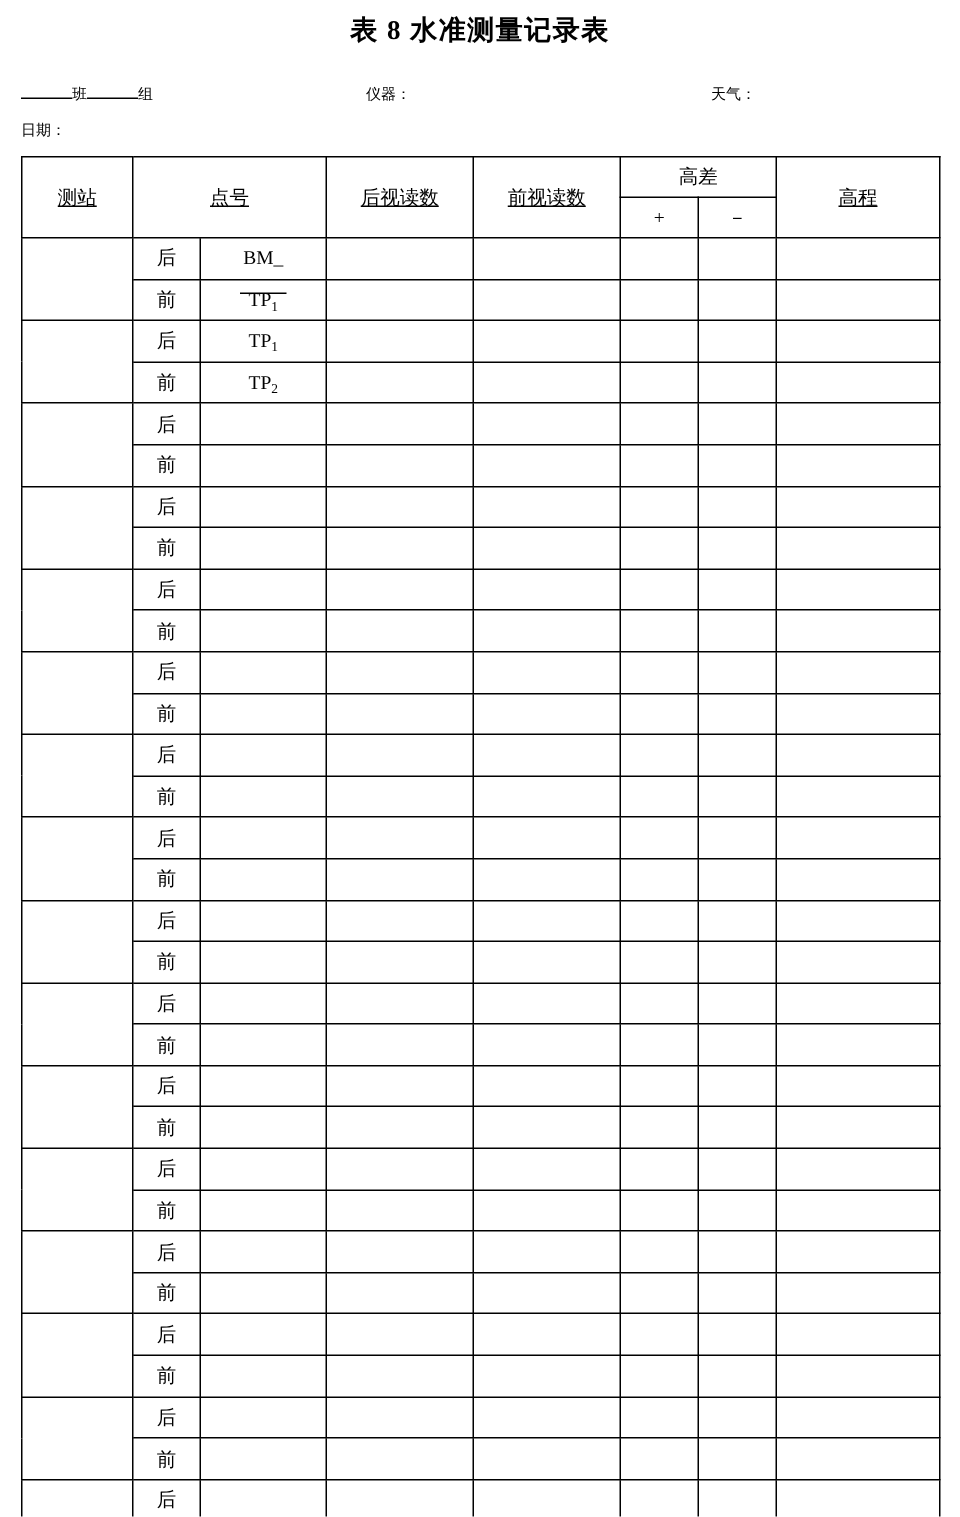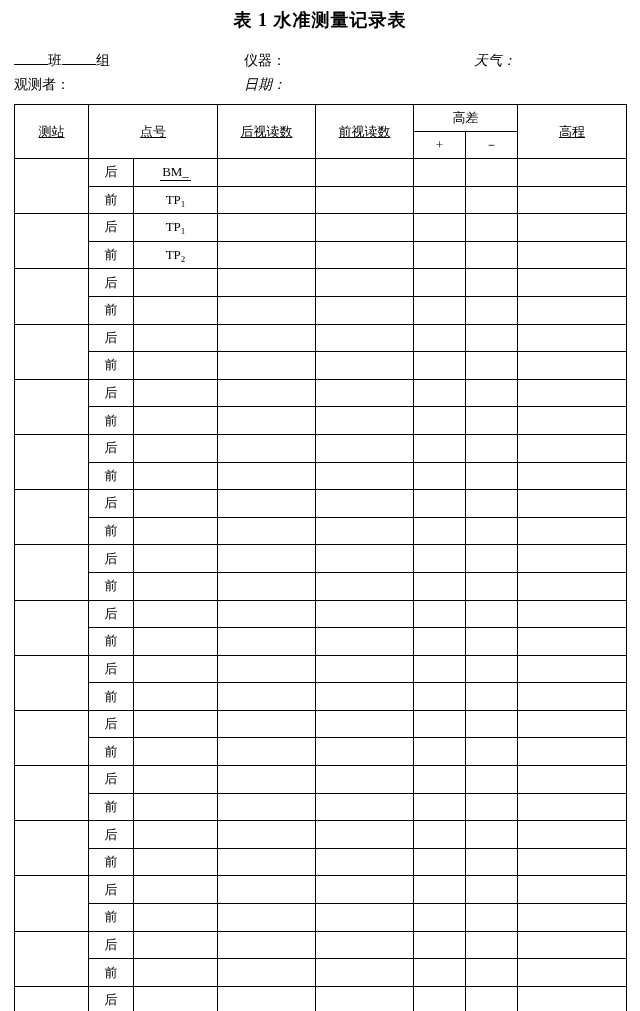--- a/index.html
+++ b/index.html
@@ -24,41 +24,40 @@
   .doc-title {
     text-align: center;
     font-size: 18px;
     font-weight: bold;
     letter-spacing: 1px;
     margin-top: 8px;
     margin-bottom: 14px;
     font-family: "Liberation Serif", "DejaVu Serif", serif;
   }
   .meta {
-    font-size: 14px;
+    font-size: 10px;
     font-family: "Liberation Serif", "DejaVu Serif", serif;
   }
   .meta-row {
     display: flex;
     align-items: flex-end;
     height: 24px;
   }
   .meta-cell {
     white-space: nowrap;
   }
   .m-class {
     width: 230px;
   }
   .m-mid {
     width: 230px;
     font-family: Liberation Mono, monospace;
   }
   .m-right {
     width: 150px;
-    font-style: italic;
   }
   .blank-line {
     display: inline-block;
     border-bottom: 1px solid #000;
     height: 13px;
     vertical-align: baseline;
   }
   .u-short { width: 34px; }
   .u-mid { width: 34px; }
 
@@ -110,40 +109,39 @@
     font-size: 13px;
   }
   sub {
     font-size: 9px;
     vertical-align: baseline;
     position: relative;
     top: 3px;
   }
   .bm-underline {
     border-bottom: 1px solid #000;
-    padding: 0 2px 1px 2px;
+    padding: 0 2px 16px 2px;
   }
 </style>
 </head>
 <body>
 
 <div class="page">
 
-  <div class="doc-title">表 1  水准测量记录表</div>
+  <div class="doc-title">表 8  水准测量记录表</div>
 
   <div class="meta">
     <div class="meta-row">
       <div class="meta-cell m-class">
         <span class="blank-line u-short"></span><span>班</span><span class="blank-line u-mid"></span><span>组</span>
       </div>
       <div class="meta-cell m-mid">仪器：</div>
       <div class="meta-cell m-right">天气：</div>
     </div>
     <div class="meta-row">
-      <div class="meta-cell m-class">观测者：</div>
       <div class="meta-cell m-right">日期：</div>
     </div>
   </div>
 
   <table class="reg">
     <colgroup>
       <col class="c-station">
       <col class="c-bf">
       <col class="c-point">
       <col class="c-back">

